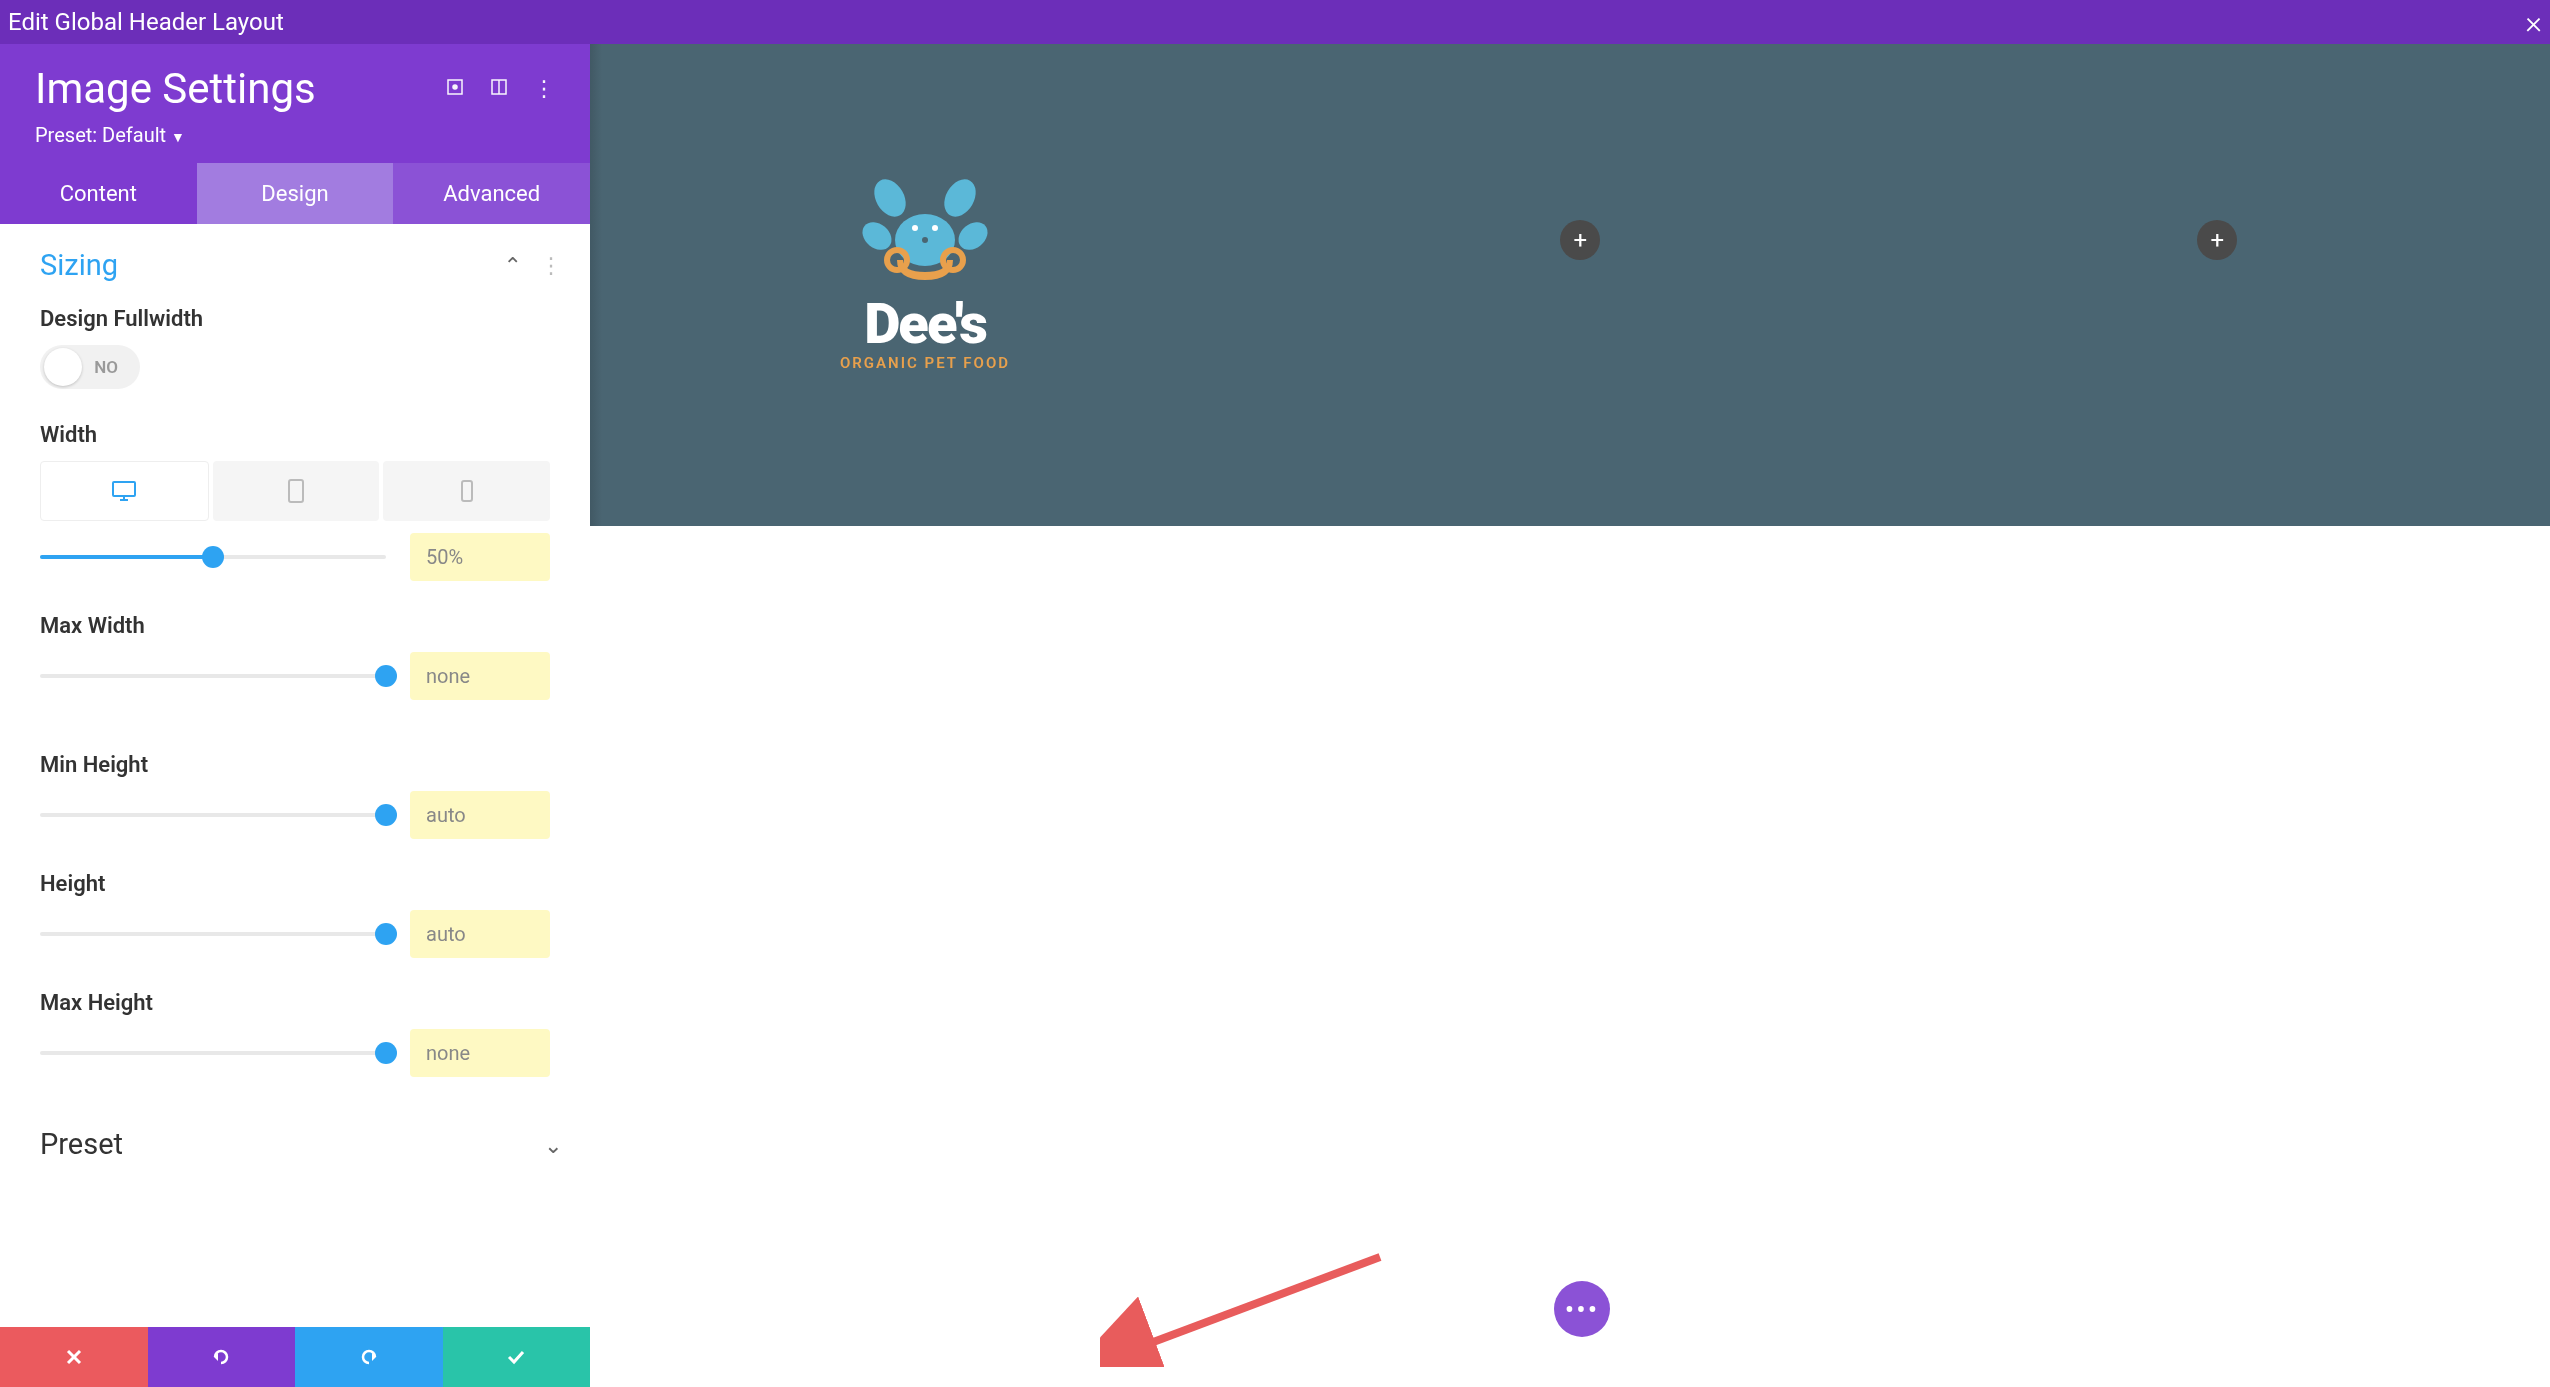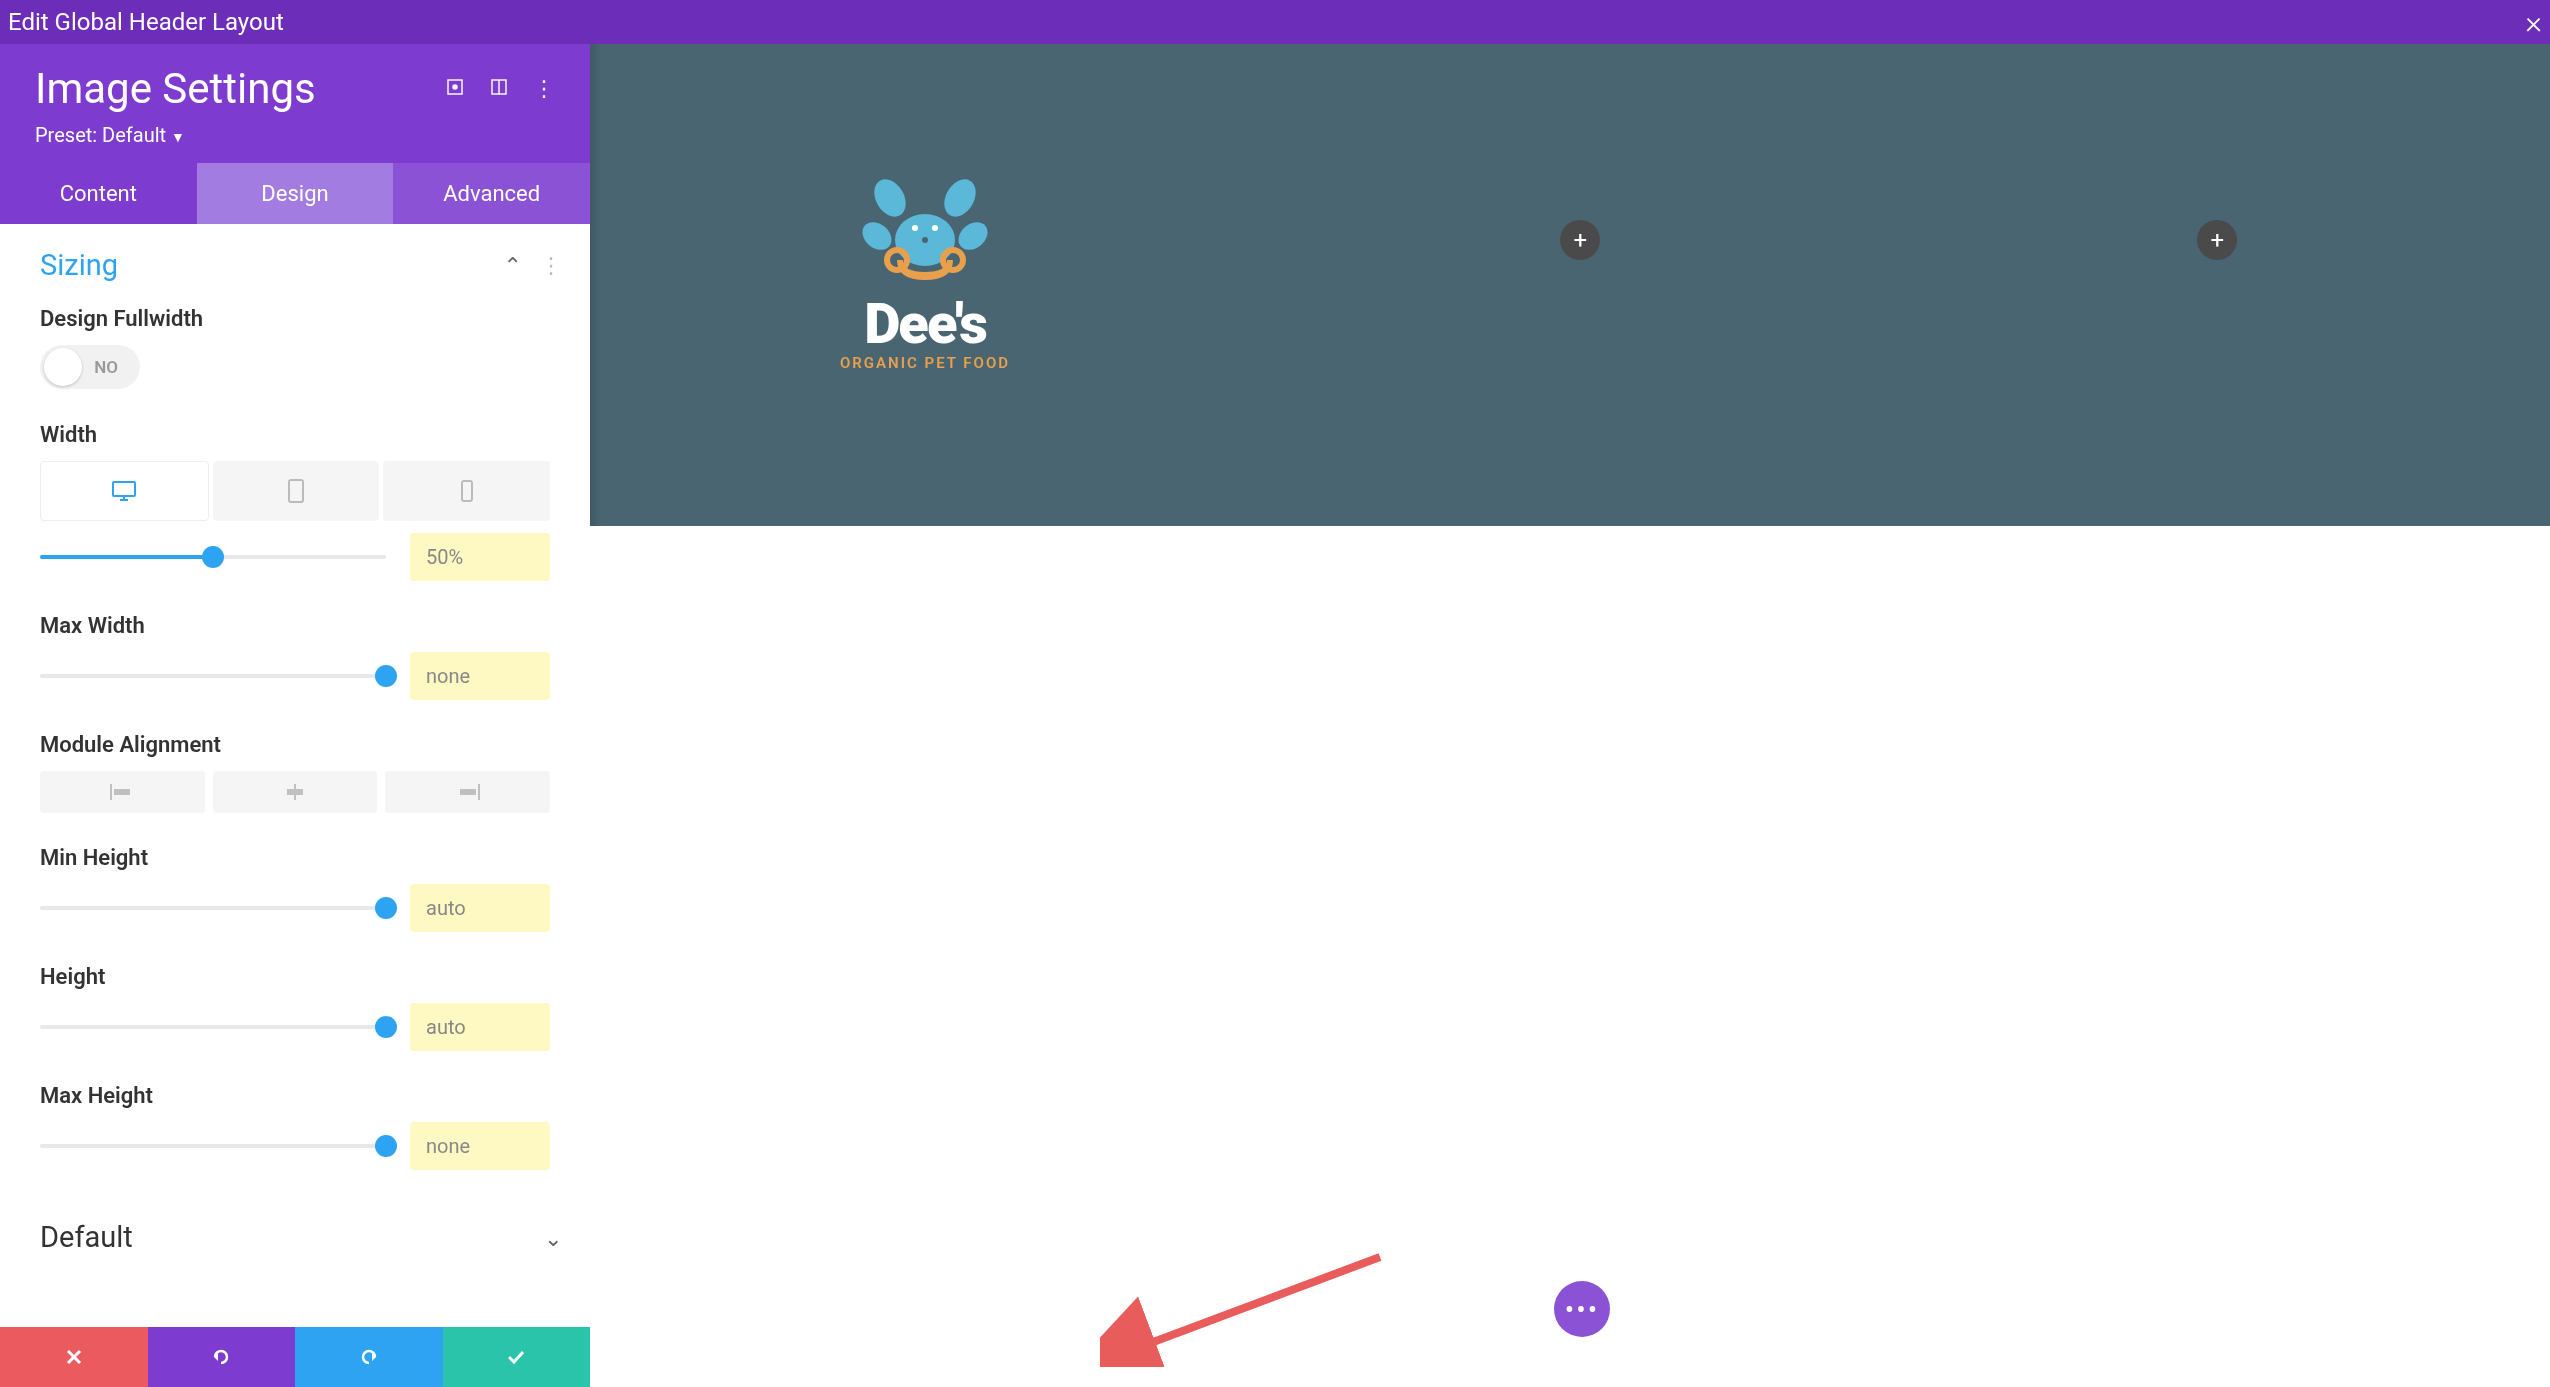--- a/index.html
+++ b/index.html
@@ -163,43 +163,20 @@
         <div class="slider-row">
           <div class="slider">
             <div class="slider-thumb" style="left:100%"></div>
           </div>
           <div class="slider-value">none</div>
         </div>
       </div>
 
       <div class="spacer-h"></div>
 
-      <div class="field-group">
-        <div class="field-label">Module Alignment</div>
-        <div class="align-tabs">
-          <div class="align-tab">
-              <svg width="24" height="16" viewBox="0 0 24 16" fill="currentColor">
-                <rect x="0" y="0" width="2" height="16"></rect>
-                <rect x="4" y="5" width="16" height="6"></rect>
-              </svg>
-            </div>
-          <div class="align-tab">
-              <svg width="24" height="16" viewBox="0 0 24 16" fill="currentColor">
-                <rect x="11" y="0" width="2" height="16"></rect>
-                <rect x="4" y="5" width="16" height="6"></rect>
-              </svg>
-            </div>
-          <div class="align-tab">
-              <svg width="24" height="16" viewBox="0 0 24 16" fill="currentColor">
-                <rect x="22" y="0" width="2" height="16"></rect>
-                <rect x="4" y="5" width="16" height="6"></rect>
-              </svg>
-            </div>
-        </div>
-      </div>
 
       <div class="spacer-h"></div>
 
       <div class="field-group">
         <div class="field-label">Min Height</div>
         <div class="slider-row">
           <div class="slider">
             <div class="slider-thumb" style="left:100%"></div>
           </div>
           <div class="slider-value">auto</div>
@@ -226,21 +203,21 @@
           <div class="slider">
             <div class="slider-thumb" style="left:100%"></div>
           </div>
           <div class="slider-value">none</div>
         </div>
       </div>
 
       <div class="spacer-h"></div>
 
       <div class="section-header" style="color:#333;">
-        <span class="section-title">Default</span>
+        <span class="section-title">Preset</span>
         <span class="section-icons">
           <span class="chev" style="transform:rotate(180deg); display:inline-block;">⌃</span>
         </span>
       </div>
 
       <div style="height:80px"></div>
     </div>
 
     <div class="bottom-buttons">
       <div class="bottom-btn btn-cancel">

